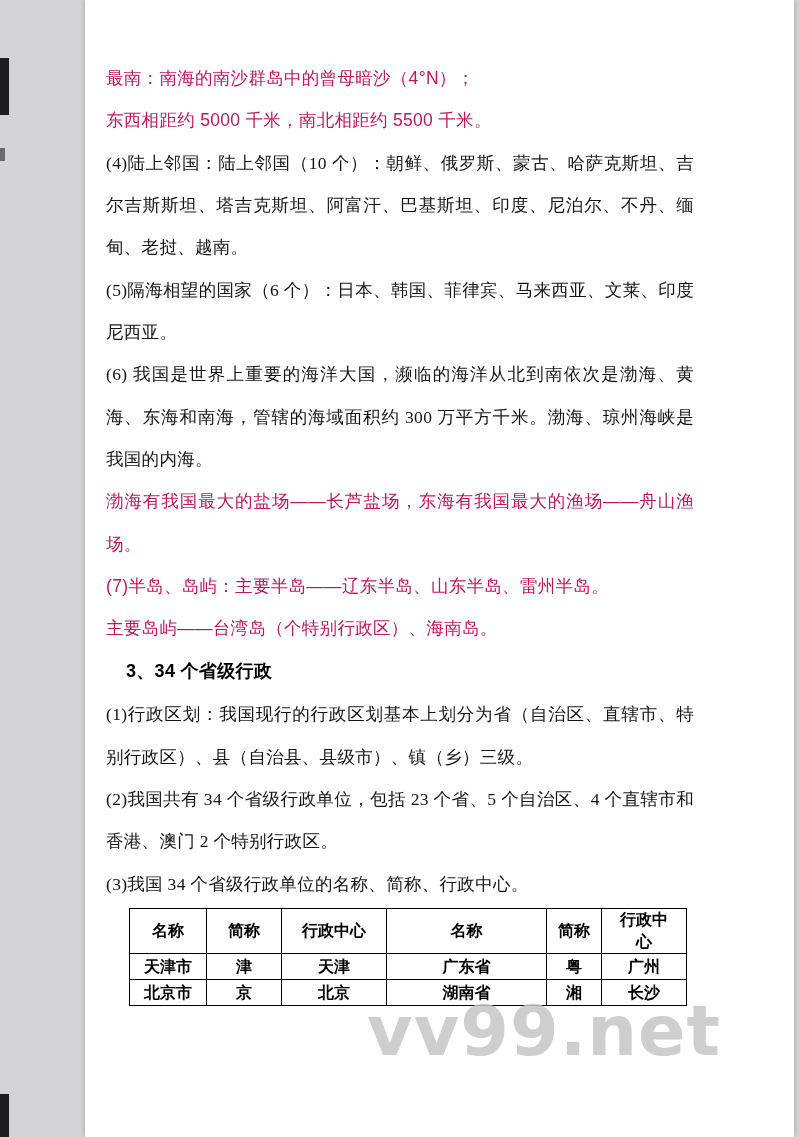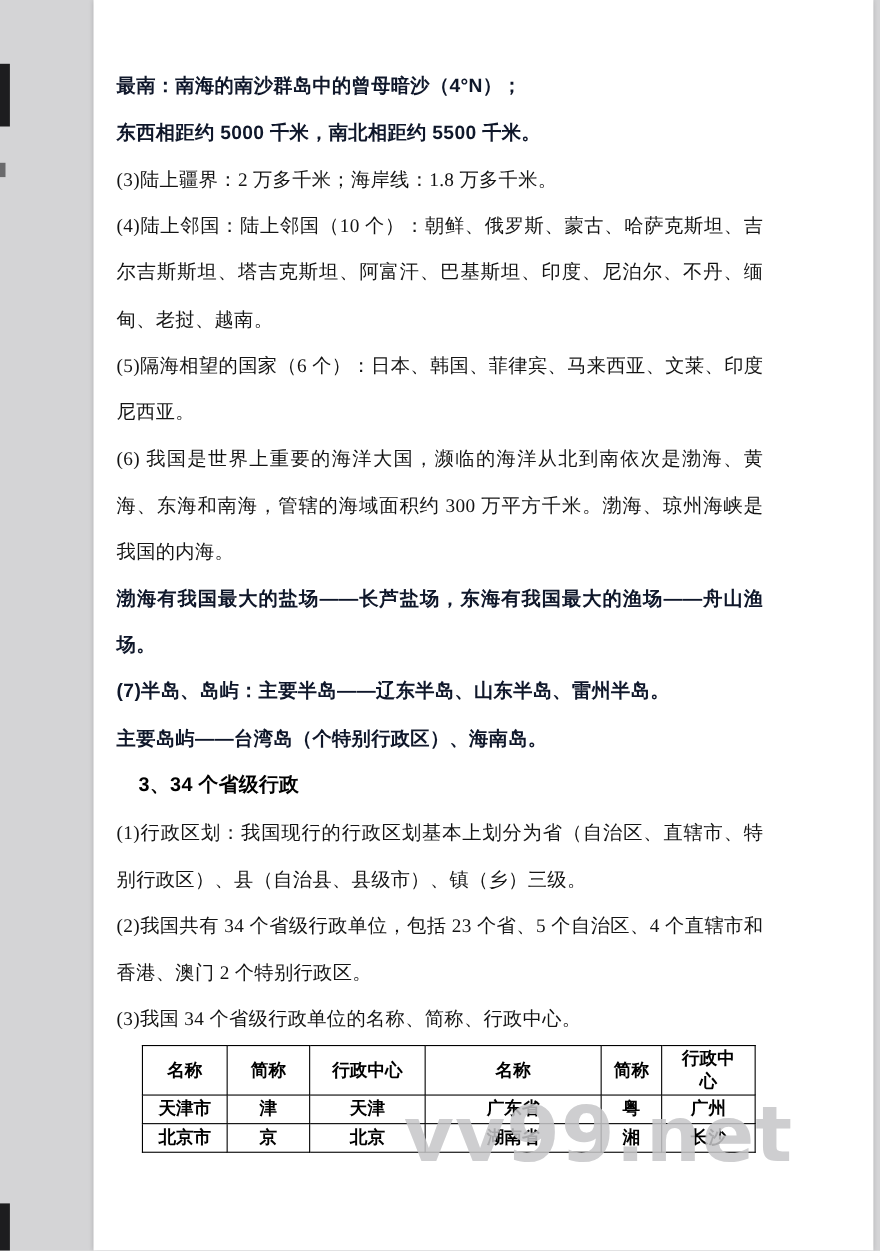--- a/index.html
+++ b/index.html
@@ -40,22 +40,22 @@
     margin: 0;
     font-size: 17.5px;
     line-height: 2.42;
     color: #141414;
     text-align: justify;
     text-justify: inter-character;
     letter-spacing: 0.3px;
   }
   .content p.hei {
     font-family: "Liberation Sans", sans-serif;
-    font-weight: 700;
-    color: #0f172a;
+    font-weight: 400;
+    color: #be185d;
   }
   .content p.heading {
     font-family: "Liberation Sans", sans-serif;
     font-weight: 700;
     font-size: 18px;
     color: #000000;
     margin-left: 20px;
   }
   table.prov {
     border-collapse: collapse;
@@ -99,21 +99,20 @@
 <div class="viewport">
 
   <div class="gutter-mark mark-top"></div>
   <div class="gutter-mark mark-small"></div>
   <div class="gutter-mark mark-bottom"></div>
 
   <div class="page">
     <div class="content">
       <p class="hei">最南：南海的南沙群岛中的曾母暗沙（4°N）；</p>
       <p class="hei">东西相距约 5000 千米，南北相距约 5500 千米。</p>
-      <p>(3)陆上疆界：2 万多千米；海岸线：1.8 万多千米。</p>
       <p>(4)陆上邻国：陆上邻国（10 个）：朝鲜、俄罗斯、蒙古、哈萨克斯坦、吉尔吉斯斯坦、塔吉克斯坦、阿富汗、巴基斯坦、印度、尼泊尔、不丹、缅甸、老挝、越南。</p>
       <p>(5)隔海相望的国家（6 个）：日本、韩国、菲律宾、马来西亚、文莱、印度尼西亚。</p>
       <p>(6) 我国是世界上重要的海洋大国，濒临的海洋从北到南依次是渤海、黄海、东海和南海，管辖的海域面积约 300 万平方千米。渤海、琼州海峡是我国的内海。</p>
       <p class="hei">渤海有我国最大的盐场——长芦盐场，东海有我国最大的渔场——舟山渔场。</p>
       <p class="hei">(7)半岛、岛屿：主要半岛——辽东半岛、山东半岛、雷州半岛。</p>
       <p class="hei">主要岛屿——台湾岛（个特别行政区）、海南岛。</p>
       <p class="heading">3、34 个省级行政</p>
       <p>(1)行政区划：我国现行的行政区划基本上划分为省（自治区、直辖市、特别行政区）、县（自治县、县级市）、镇（乡）三级。</p>
       <p>(2)我国共有 34 个省级行政单位，包括 23 个省、5 个自治区、4 个直辖市和香港、澳门 2 个特别行政区。</p>
       <p>(3)我国 34 个省级行政单位的名称、简称、行政中心。</p>

